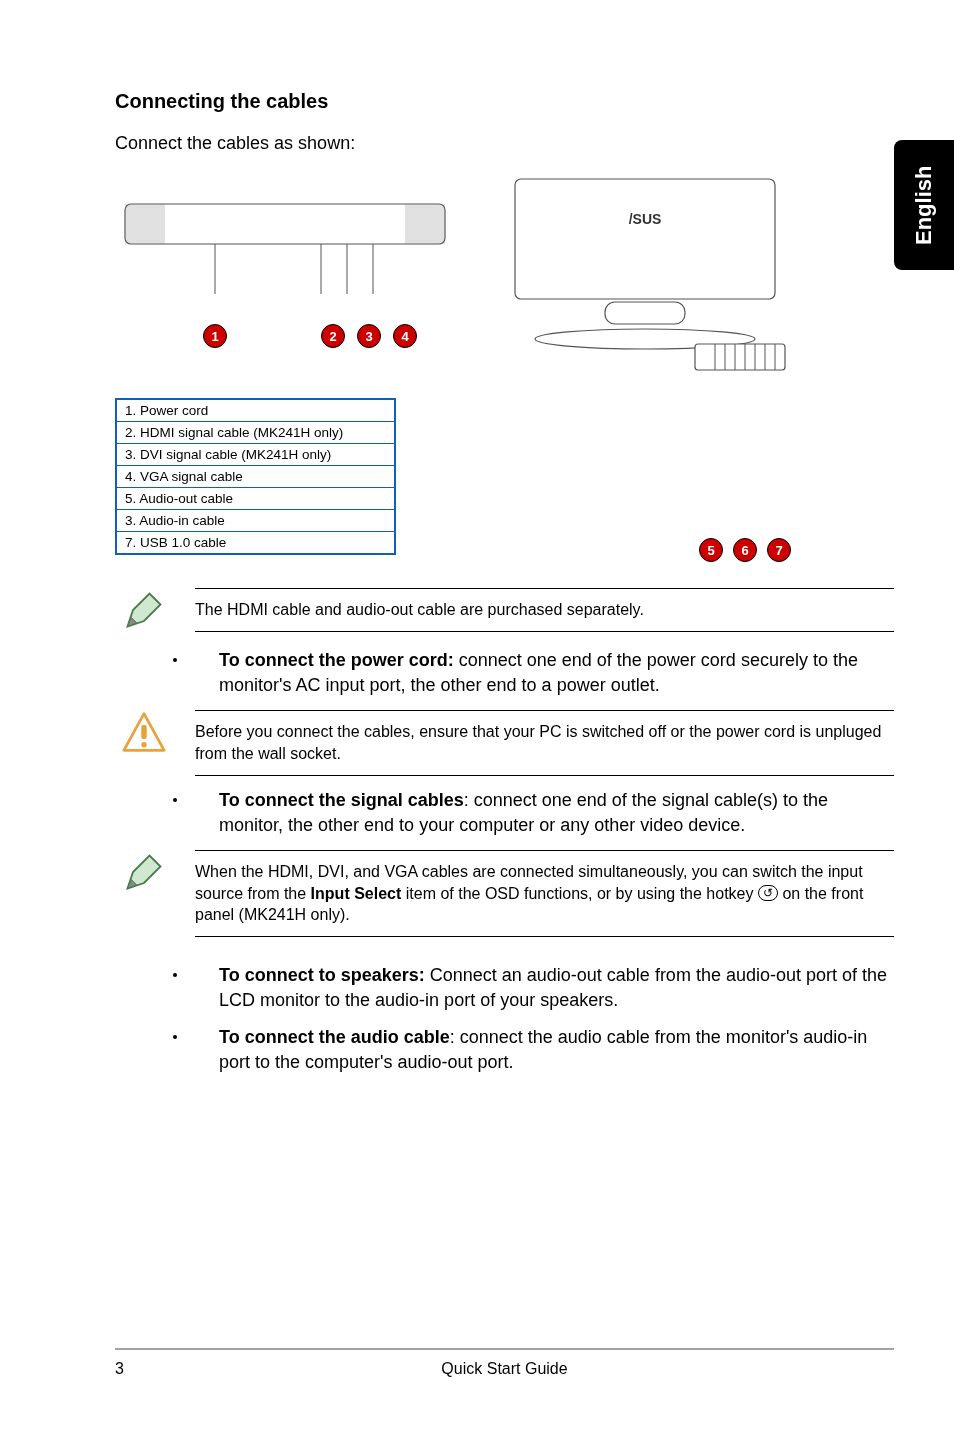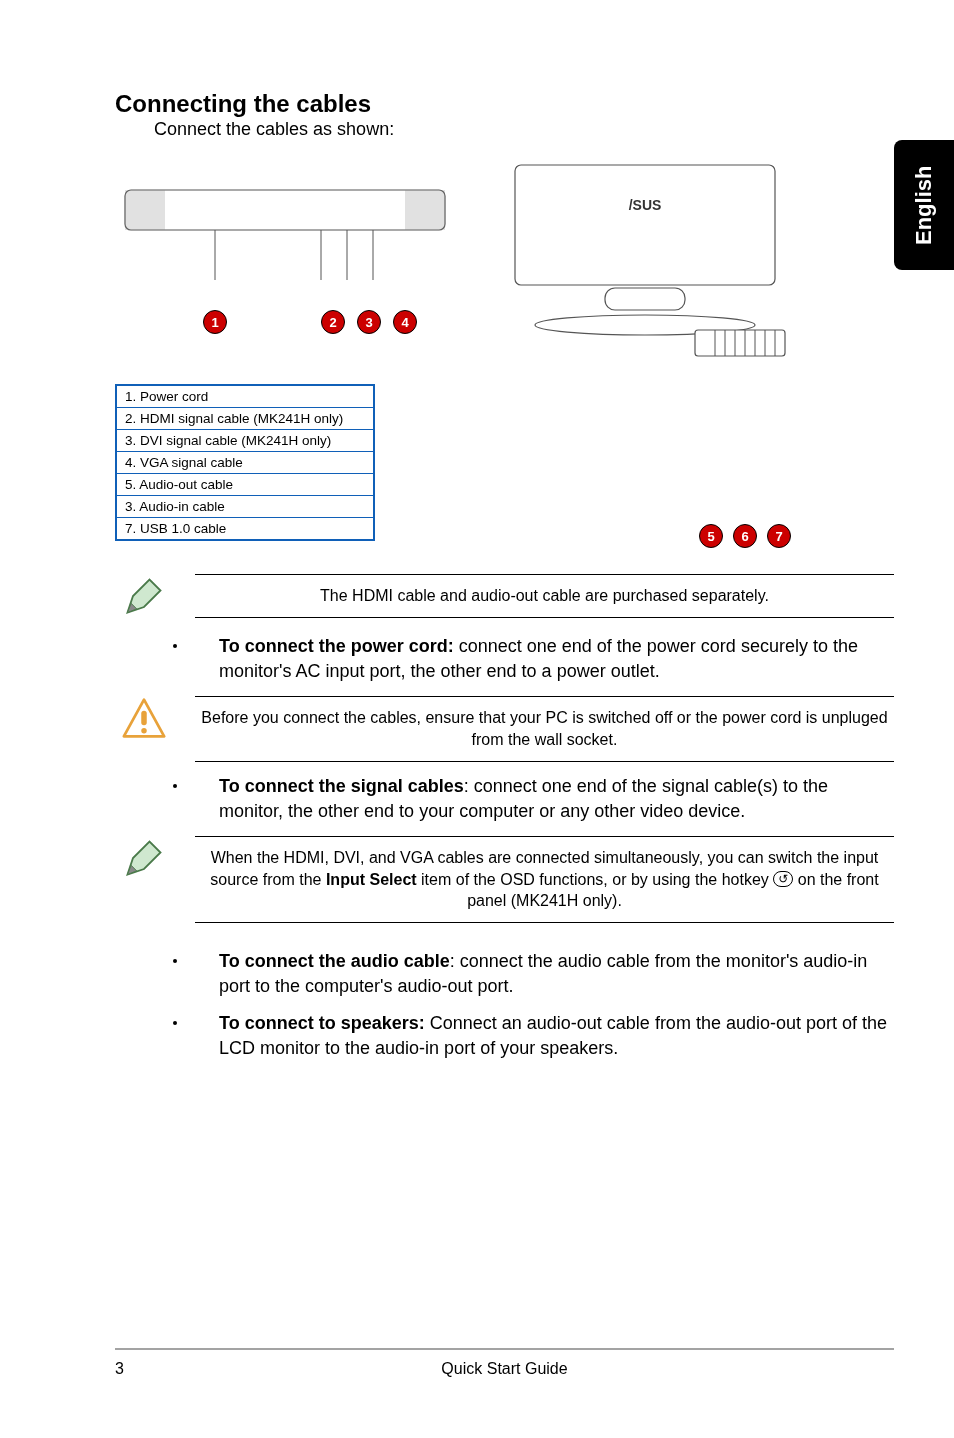--- a/index.html
+++ b/index.html
@@ -28,28 +28,27 @@
     font-size: 22px;
     display: flex;
     align-items: center;
     justify-content: center;
     writing-mode: vertical-rl;
     transform: rotate(180deg);
     border-top-right-radius: 8px;
     border-bottom-right-radius: 8px;
   }
   h1 {
-    font-size: 24px;
+    font-size: 20px;
     font-weight: bold;
-    margin-bottom: 1px;
+    margin-bottom: 20px;
   }
   .intro {
     font-size: 18px;
     margin-bottom: 20px;
-    margin-left: 39px;
   }
   .diagrams {
     display: flex;
     gap: 40px;
     align-items: flex-start;
   }
   .diagram-left, .diagram-right {
     position: relative;
   }
   .diagram-left { width: 340px; }
@@ -71,21 +70,21 @@
     font-weight: bold;
     display: flex;
     align-items: center;
     justify-content: center;
     border: 1px solid #000;
   }
   .legend-table {
     margin-top: 50px;
     border: 2px solid #1060b8;
     font-size: 13.5px;
-    width: 260px;
+    width: 281px;
   }
   .legend-table div {
     border-bottom: 1px solid #1060b8;
     padding: 3px 8px;
   }
   .legend-table div:last-child { border-bottom: none; }
 
   .note-block {
     display: flex;
     align-items: flex-start;
@@ -98,21 +97,20 @@
     display: flex;
     justify-content: center;
   }
   .note-text {
     flex: 1;
     border-top: 1px solid #000;
     border-bottom: 1px solid #000;
     padding: 10px 0;
     font-size: 16px;
     line-height: 1.35;
-    text-align: center;
   }
   .penc, .warn {
     width: 44px; height: 44px;
   }
   .bullet-item {
     display: flex;
     gap: 42px;
     margin: 12px 0 12px 58px;
     font-size: 18px;
     line-height: 1.4;
@@ -253,26 +251,26 @@
         <path d="M6 42 L16 38 L10 32 Z" fill="#888" stroke="#4a7a4a" stroke-width="1"></path>
       </svg>
     </div>
     <div class="note-text">
       <span>When the HDMI, DVI, and VGA cables are connected simultaneously, you can switch the input source from the </span><b>Input Select</b><span> item of the OSD functions, or by using the hotkey </span><span class="input-glyph">↺</span><span> on the front panel (MK241H only).</span>
     </div>
   </div>
 
   <div class="bullet-item">
     <div class="bullet-dot"></div>
+    <div class="bullet-text"><b>To connect to speakers:</b><span> Connect an audio-out cable from the audio-out port of the LCD monitor to the audio-in port of your speakers.</span></div>
+  </div>
+
+  <div class="bullet-item">
+    <div class="bullet-dot"></div>
     <div class="bullet-text"><b>To connect the audio cable</b><span>: connect the audio cable from the monitor's audio-in port to the computer's audio-out port.</span></div>
-  </div>
-
-  <div class="bullet-item">
-    <div class="bullet-dot"></div>
-    <div class="bullet-text"><b>To connect to speakers:</b><span> Connect an audio-out cable from the audio-out port of the LCD monitor to the audio-in port of your speakers.</span></div>
   </div>
 
   <div class="footer">
     <span></span>
     <span class="footer-center">Quick Start Guide</span>
     <span>3</span>
   </div>
 </div>
 
 </body></html>

